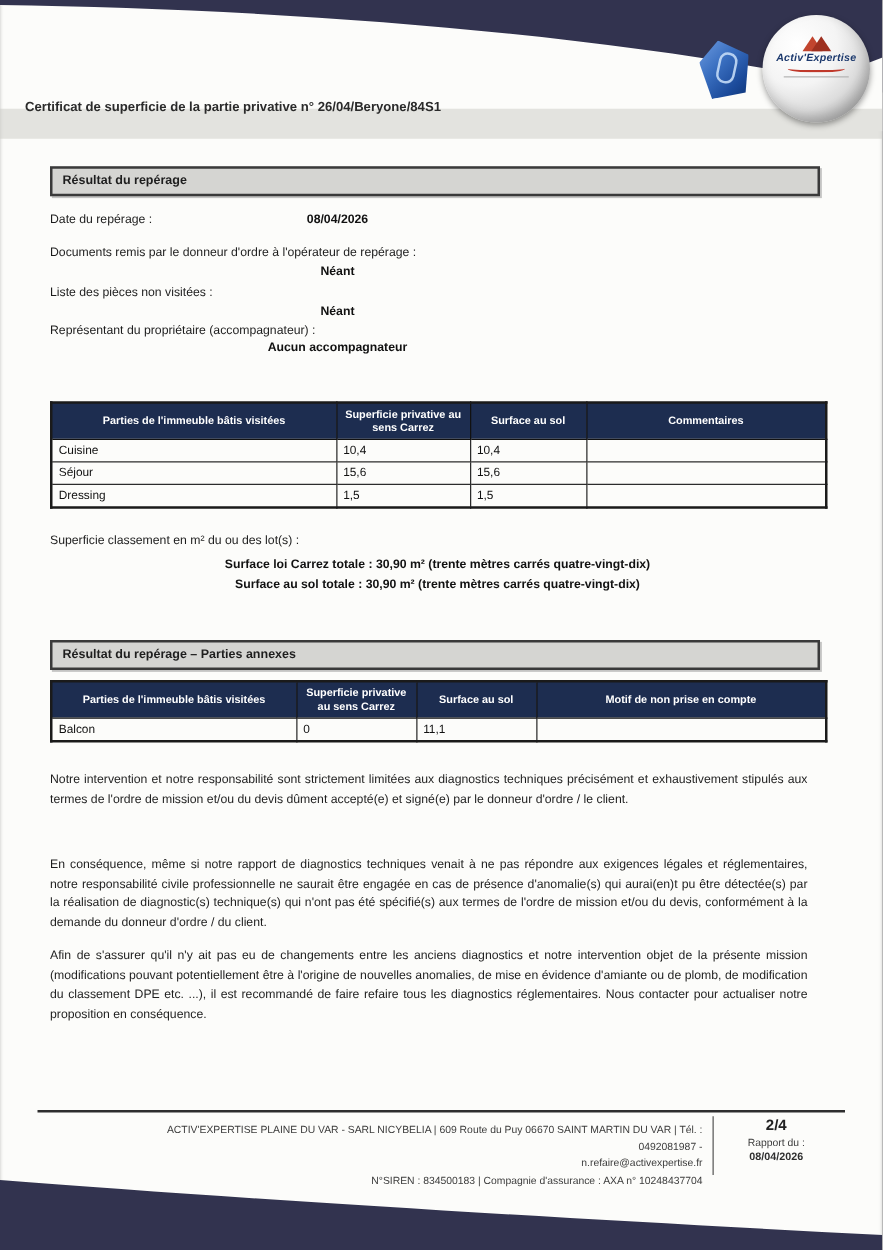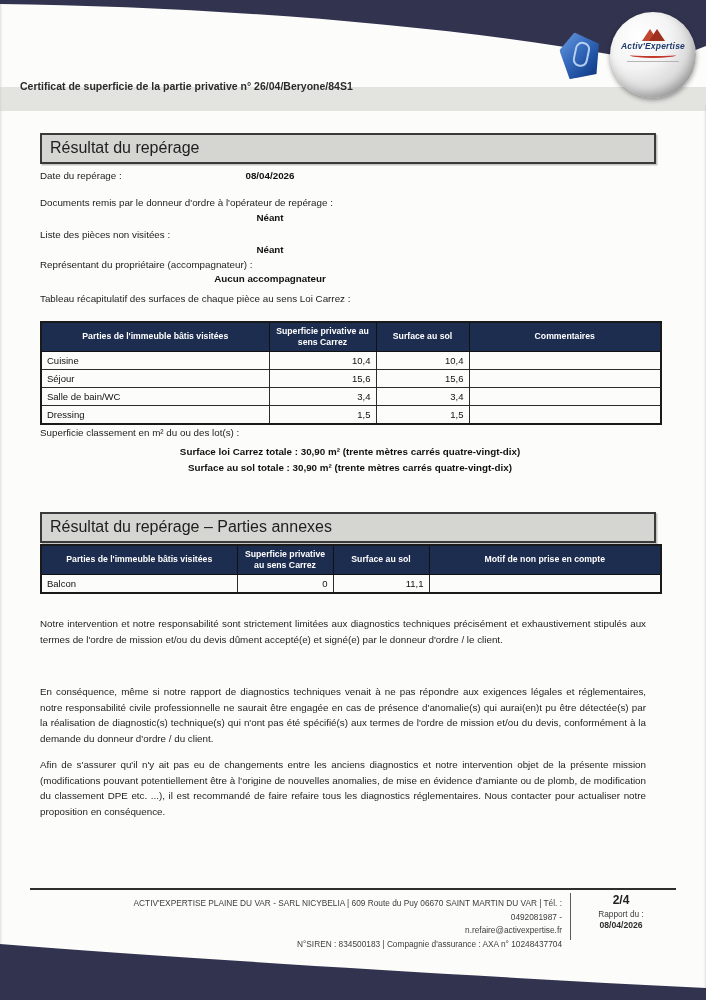--- a/index.html
+++ b/index.html
@@ -39,35 +39,35 @@
   .brand-text { font-size:8.5px; font-weight:bold; font-style:italic;
     color:#1d3a6e; letter-spacing:.2px; }
   .brand-swoosh { width:46px; height:4px; margin:1px auto 0 auto;
     border-bottom:2px solid #c0392b; border-radius:50%; }
   .brand-tagline { width:52px; height:0; margin:3px auto 0 auto;
     border-bottom:1px solid #b5b5b5; }
 
   
   .sec-box { position:absolute; left:40px; width:616px; box-sizing:border-box;
     background:#d5d5d2; border:2px solid #3a3a3a; box-shadow:1.5px 1.5px 0 rgba(0,0,0,.22);
-    font-size:16px; font-weight:normal; color:#1e1e1e; padding:4px 8px 5px 8px; }
+    font-size:10px; font-weight:bold; color:#1e1e1e; padding:4px 8px 5px 8px; }
 
   .lbl { position:absolute; left:40px; font-size:9.8px; color:#1c1c1c; }
   .val { position:absolute; left:40px; width:460px; text-align:center;
     font-size:9.8px; font-weight:bold; color:#111; }
 
   table.grid { position:absolute; left:40px; width:620px; border-collapse:collapse;
     table-layout:fixed; }
   table.grid th { background:#1d2d50; color:#fff; font-size:8.7px; font-weight:bold;
     border:1px solid #111; padding:3px 2px; line-height:1.25; }
   table.grid td { border:1px solid #2c2c2c; font-size:9.5px; padding:1.5px 5px;
     height:14px; color:#111; }
   table.grid { border:2px solid #1a1a1a; }
   td.name { text-align:left; }
-  td.num { text-align:right; }
+  td.num { text-align:left; }
 
   .totals { position:absolute; left:40px; width:620px; text-align:center;
     font-size:9.8px; font-weight:bold; color:#111; }
 
   .para { position:absolute; left:40px; width:606px; font-size:9.8px;
     line-height:15.5px; text-align:justify; color:#1d1d1d; }
 
   .footer-rule { position:absolute; left:30px; top:888px; width:646px; height:2px;
     background:#2e2e2e; }
   .footer-info { position:absolute; left:90px; top:897px; width:472px;
@@ -112,21 +112,20 @@
 
   <div class="lbl" style="top:197px;">Documents remis par le donneur d'ordre à l'opérateur de repérage :</div>
   <div class="val" style="top:212px;">Néant</div>
 
   <div class="lbl" style="top:229px;">Liste des pièces non visitées :</div>
   <div class="val" style="top:244px;">Néant</div>
 
   <div class="lbl" style="top:259px;">Représentant du propriétaire (accompagnateur) :</div>
   <div class="val" style="top:273px;">Aucun accompagnateur</div>
 
-  <div class="lbl" style="top:293px;">Tableau récapitulatif des surfaces de chaque pièce au sens Loi Carrez :</div>
 
   <table class="grid" style="top:321px;">
     <colgroup>
       <col style="width:228px">
         <col style="width:107px">
         <col style="width:93px">
         <col style="width:192px">
     </colgroup>
     <thead>
       <tr>
@@ -143,26 +142,20 @@
         <td class="num">10,4</td>
         <td class="num"></td>
       </tr>
       <tr>
         <td class="name">Séjour</td>
         <td class="num">15,6</td>
         <td class="num">15,6</td>
         <td class="num"></td>
       </tr>
       <tr>
-        <td class="name">Salle de bain/WC</td>
-        <td class="num">3,4</td>
-        <td class="num">3,4</td>
-        <td class="num"></td>
-      </tr>
-      <tr>
         <td class="name">Dressing</td>
         <td class="num">1,5</td>
         <td class="num">1,5</td>
         <td class="num"></td>
       </tr>
     </tbody>
   </table>
 
   <div class="lbl" style="top:427px;">Superficie classement en m² du ou des lot(s) :</div>
 

